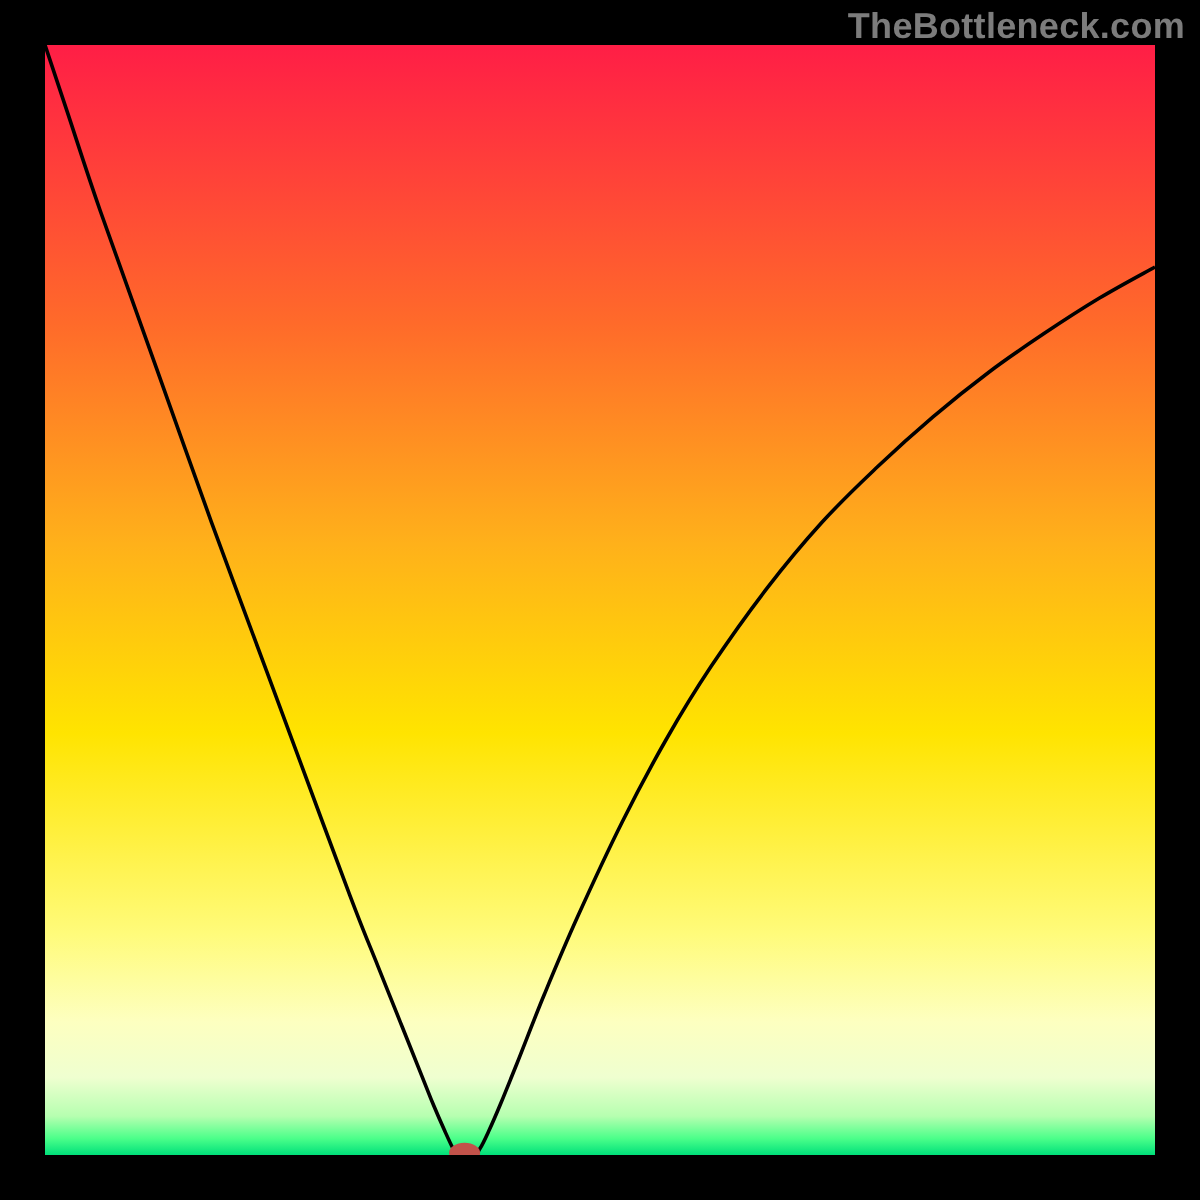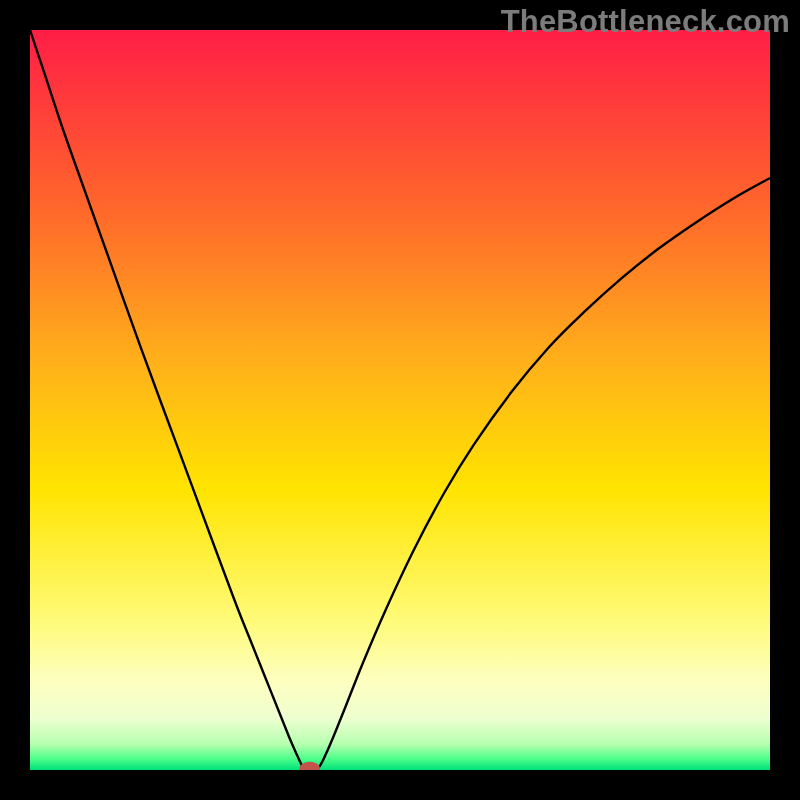--- a/index.html
+++ b/index.html
@@ -16,21 +16,21 @@
     top: 0;
     width: 800px;
     height: 800px;
     background: #000;
   }
   .watermark {
     position: absolute;
     top: 4px;
     right: 10px;
     font-family: Arial, Helvetica, sans-serif;
-    font-size: 31px;
+    font-size: 24px;
     font-weight: 600;
     color: #7c7c7c;
     letter-spacing: 0.2px;
     z-index: 10;
   }
   .plot {
     position: absolute;
     left: 30px;
     top: 30px;
     width: 740px;

